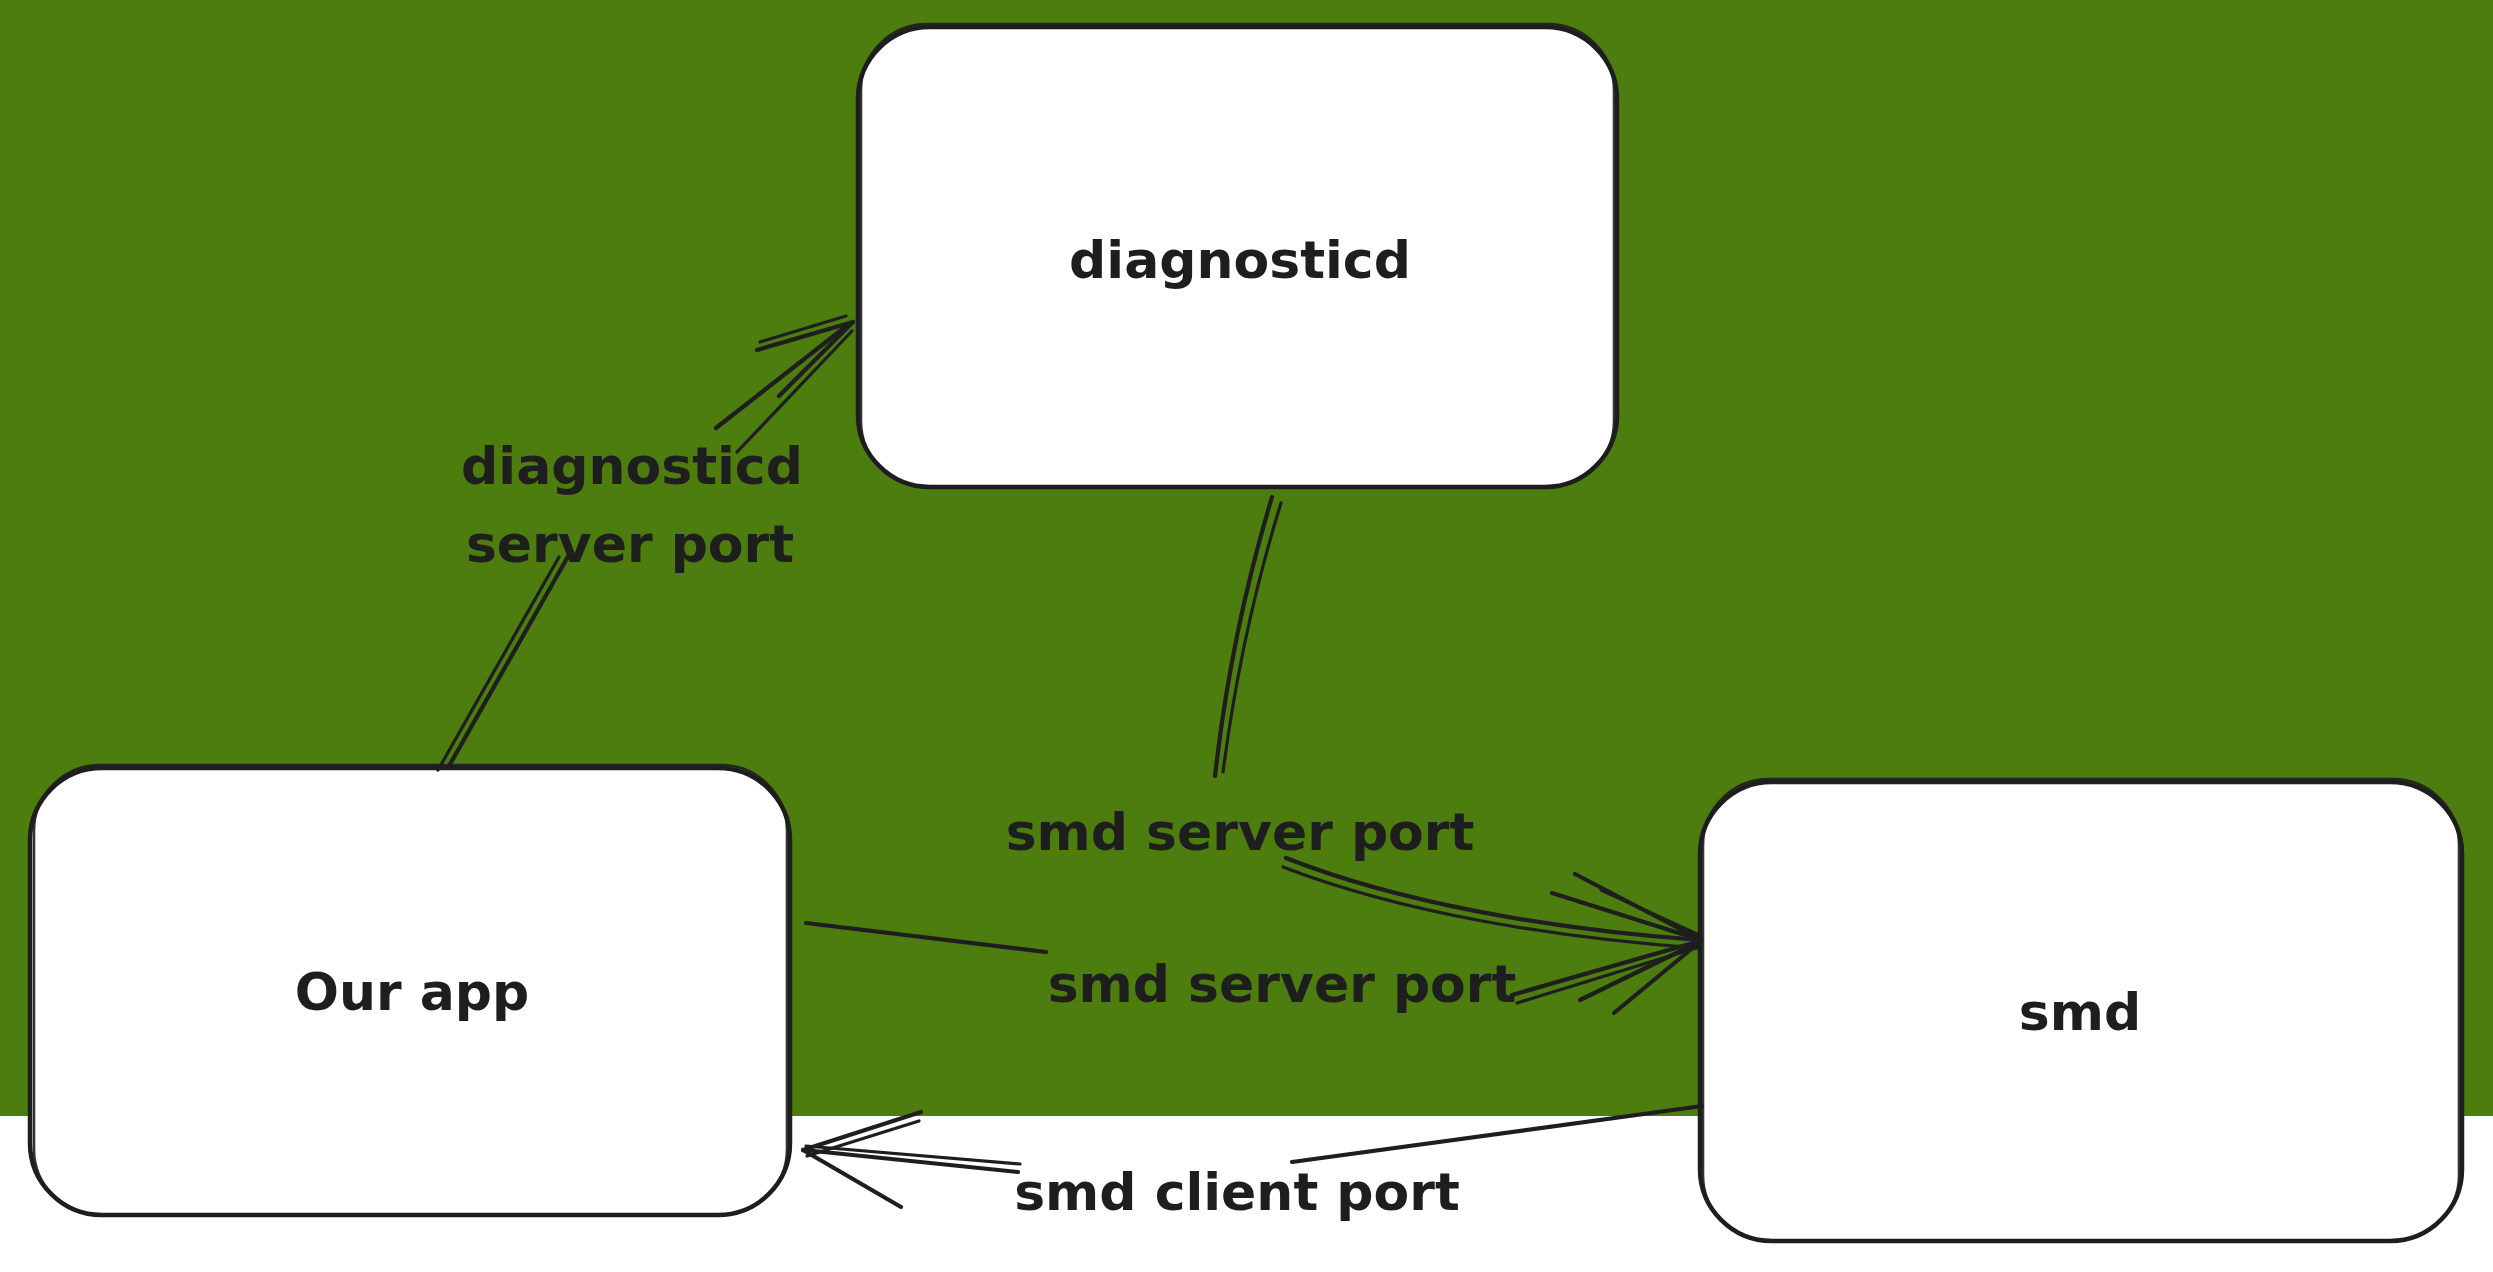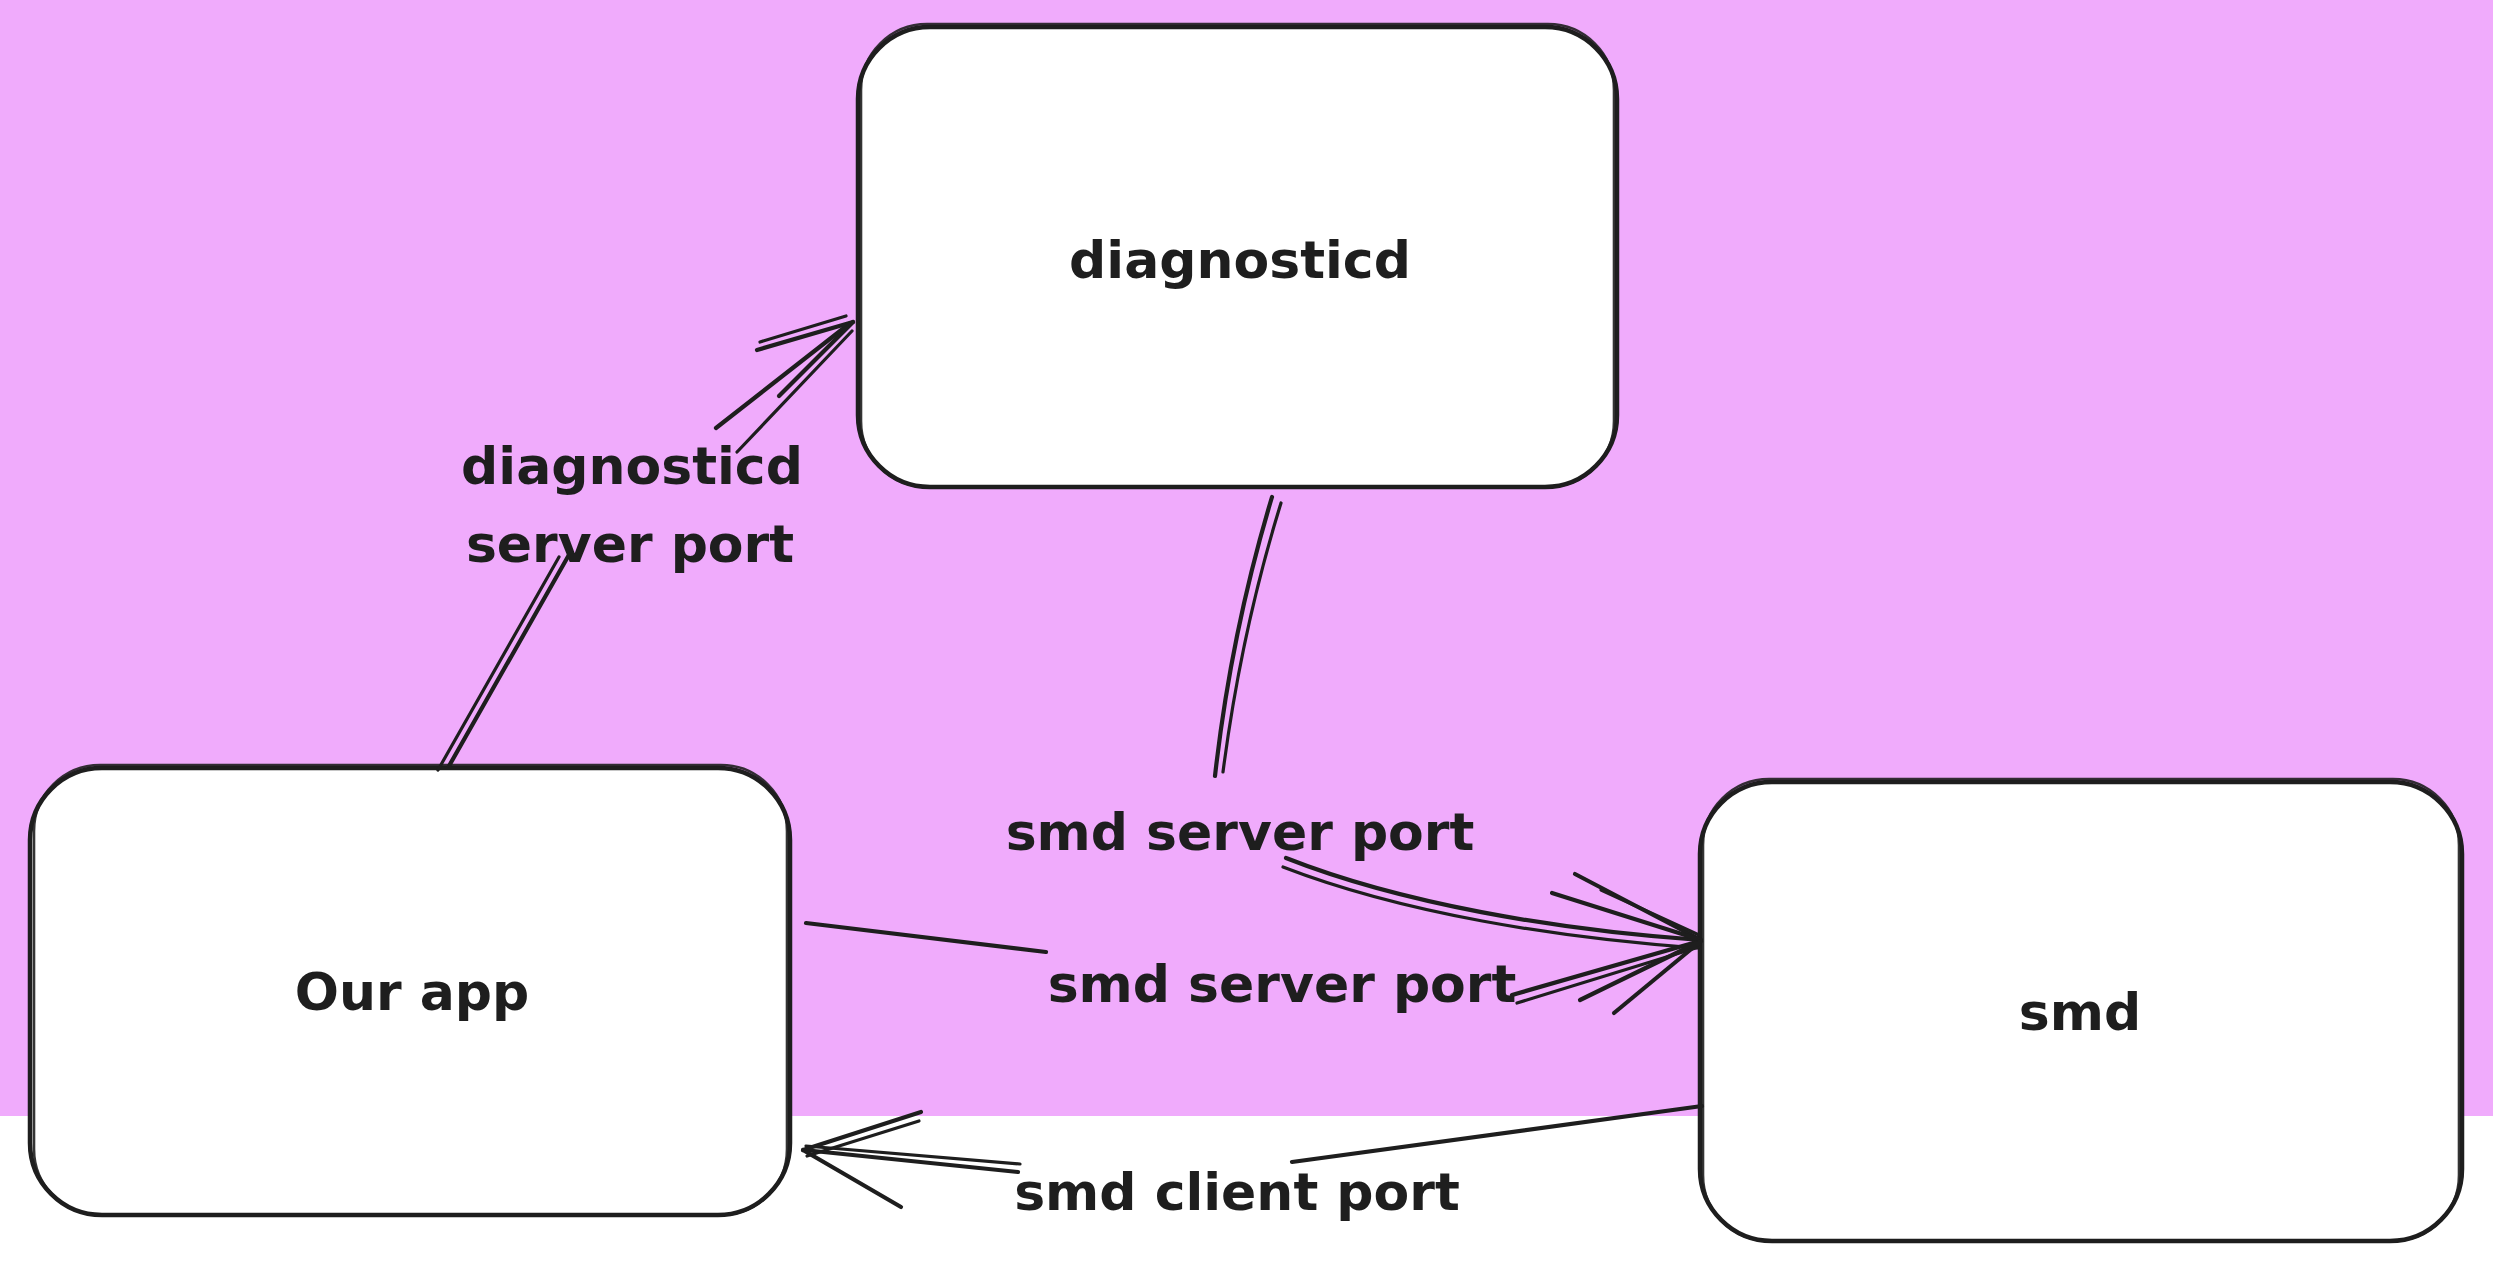--- a/index.html
+++ b/index.html
@@ -8,21 +8,21 @@
     background: #ffffff;
     width: 2493px;
     height: 1272px;
     overflow: hidden;
     font-family: "DejaVu Sans", sans-serif;
   }
   #canvas-wrap {
     position: relative;
     width: 2493px;
     height: 1116px;
-    background: #f0abfc;
+    background: #4d7c0f;
   }
   svg { display: block; }
   .node-box {
     fill: #ffffff;
     stroke: #1e1e1e;
     stroke-width: 4.5;
   }
   .node-box-echo {
     fill: none;
     stroke: #1e1e1e;

